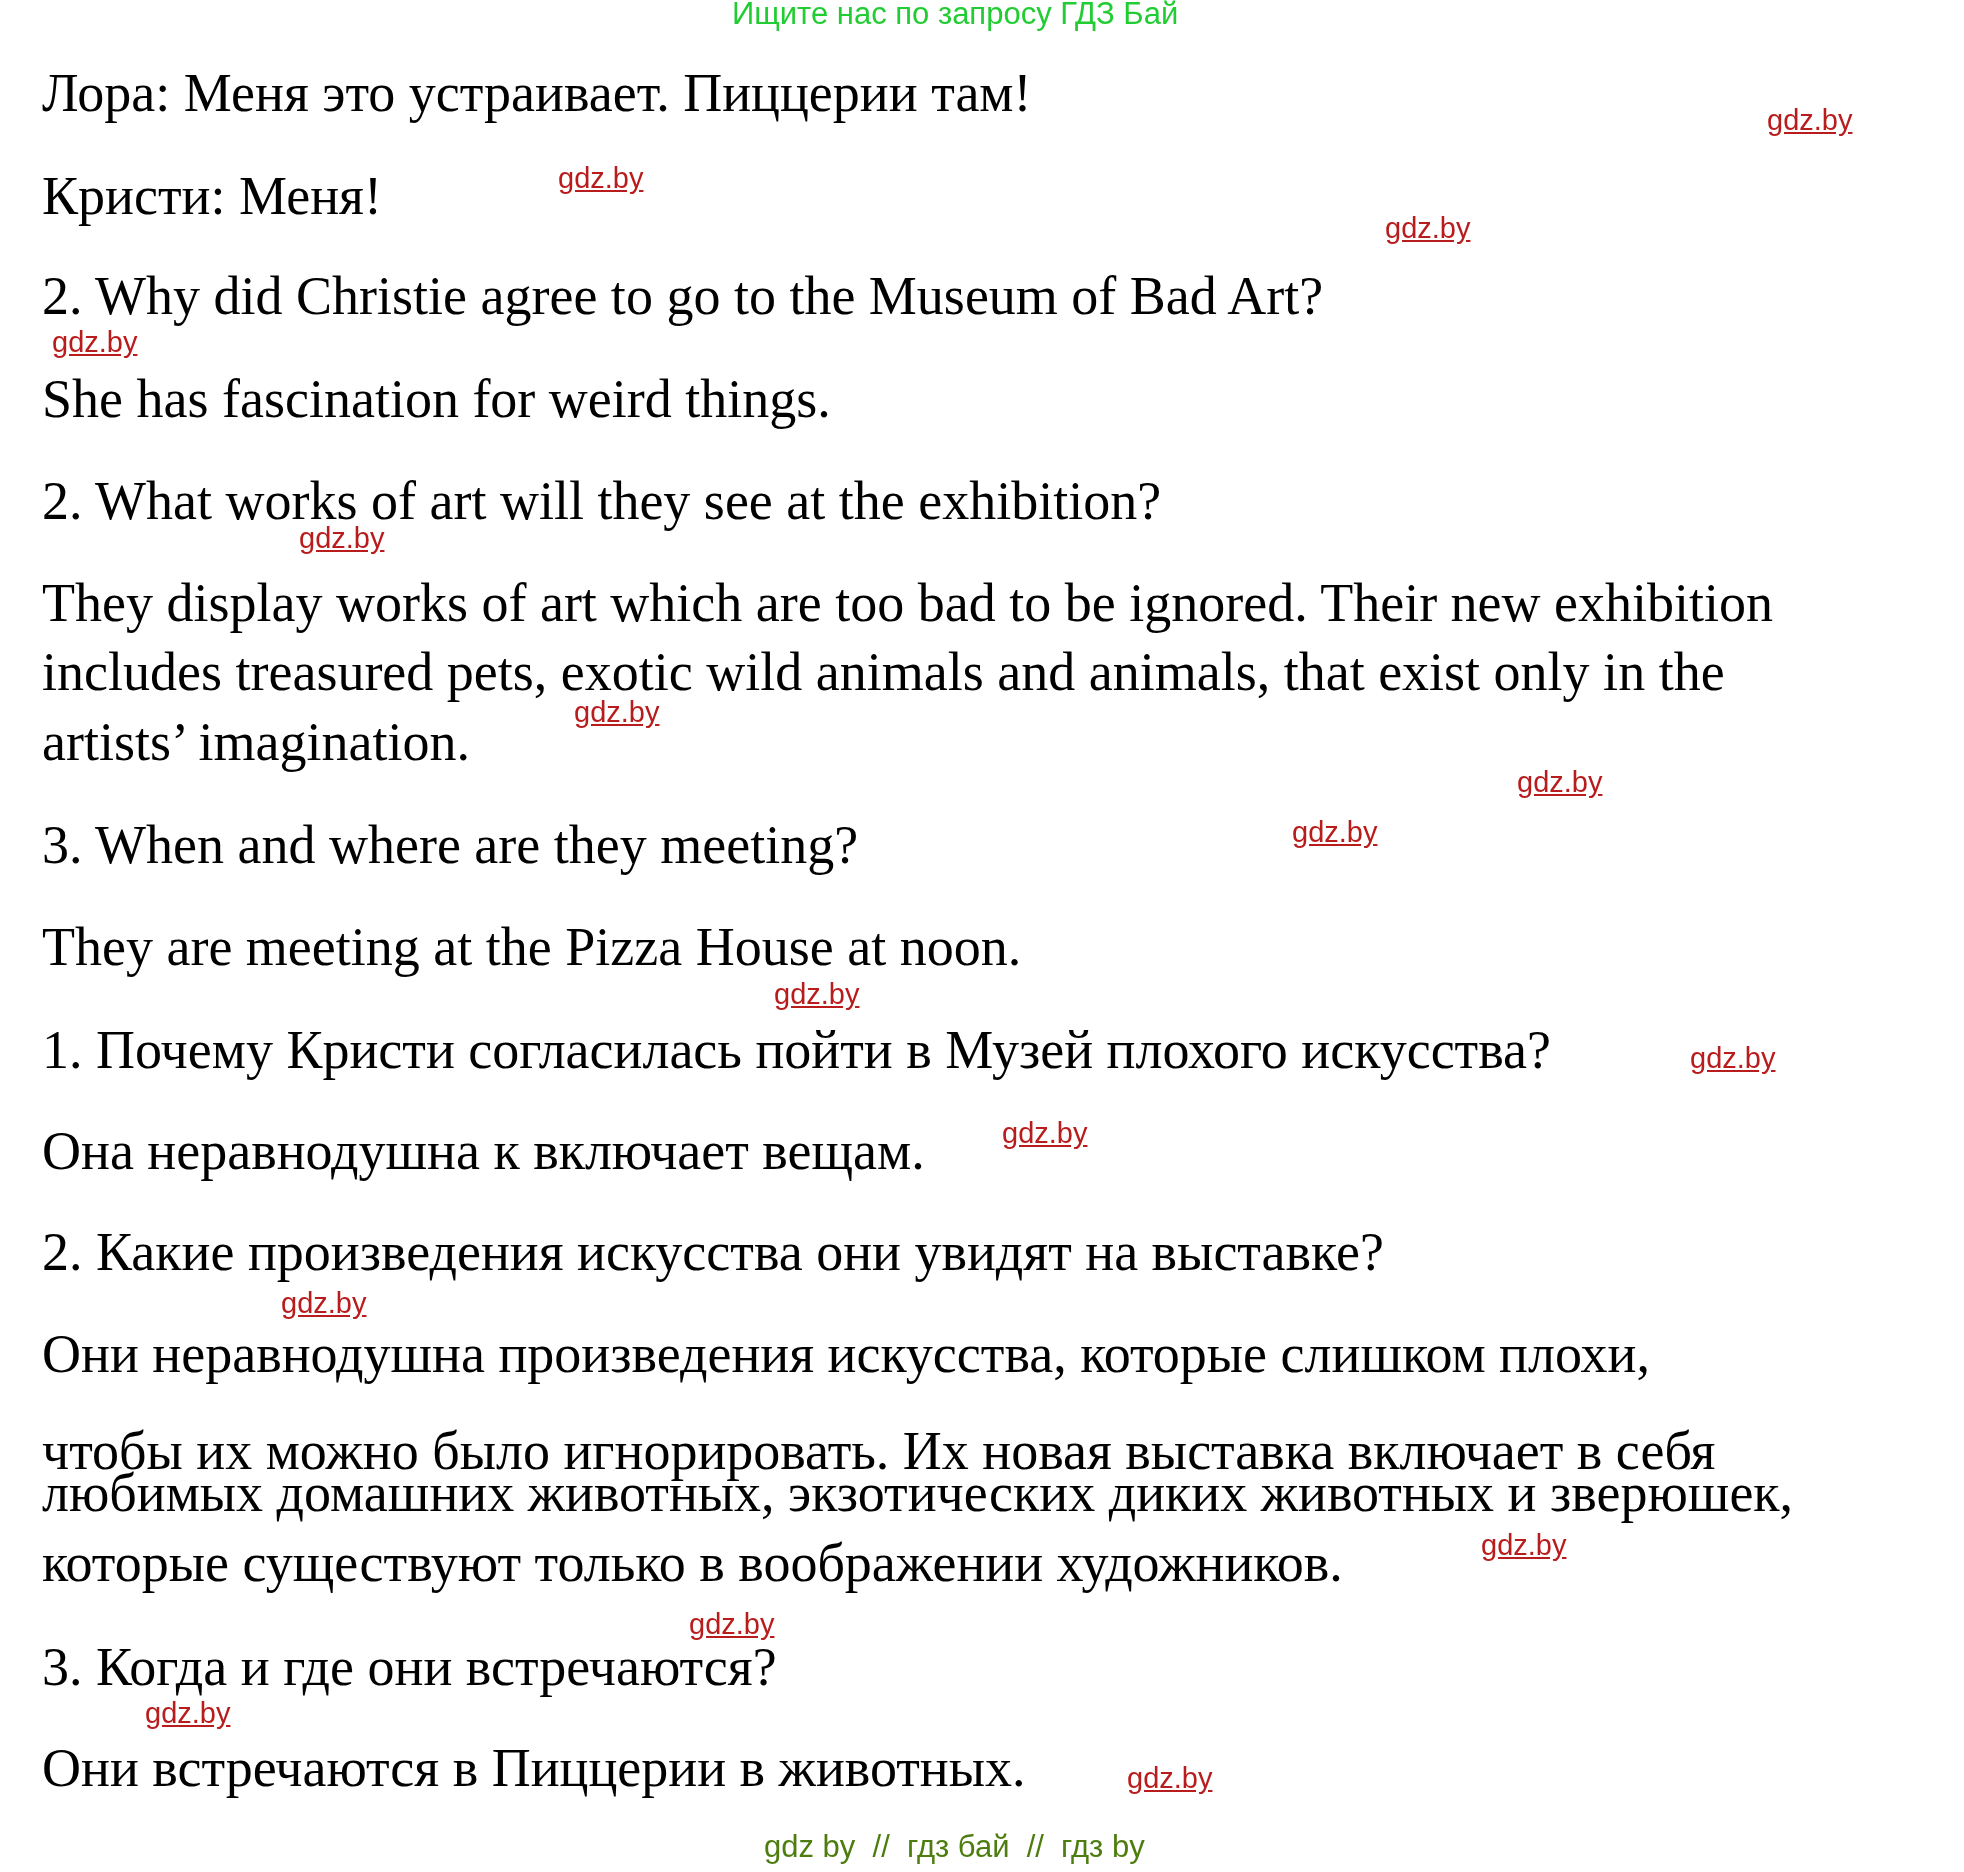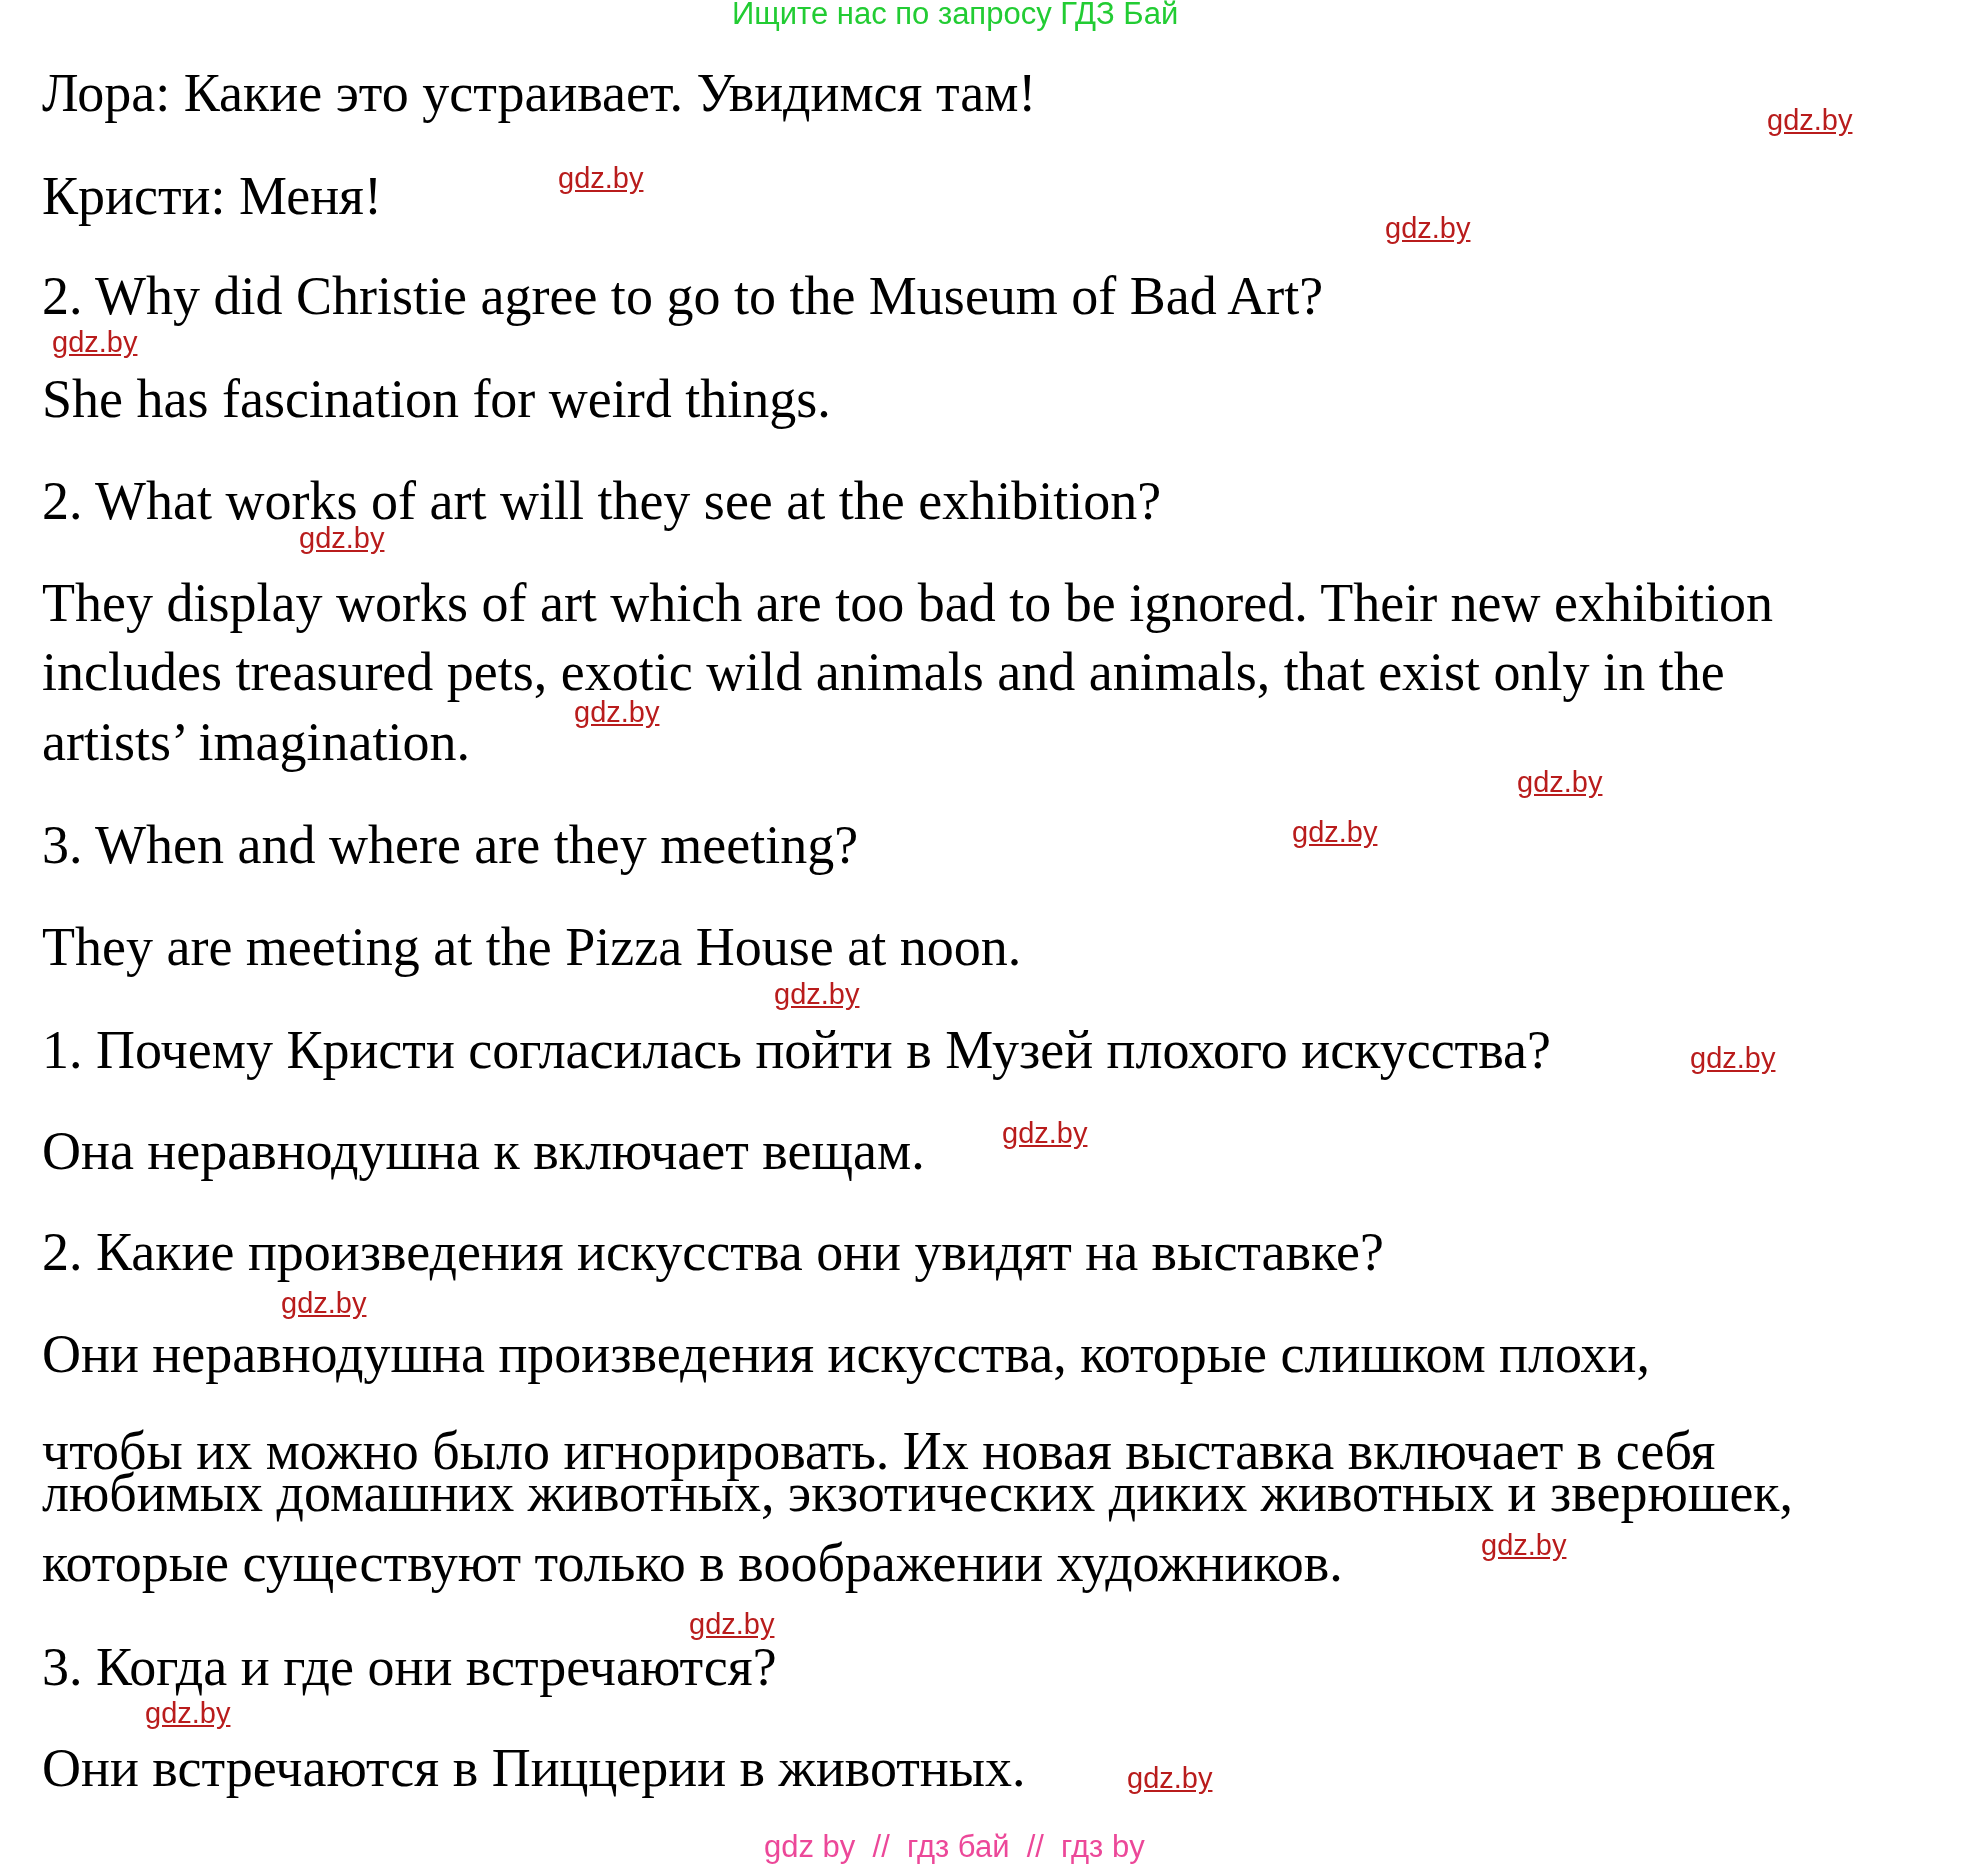--- a/index.html
+++ b/index.html
@@ -63,21 +63,21 @@
     }
   </style>
 </head>
 <body>
 
 <div class="header" style="color: rgb(34, 204, 51);">
   <span>Ищите нас по запросу ГДЗ Бай</span>
 </div>
 
 <div id="doc">
-  <div class="line" style="top: 66px;">Лора: Какие это устраивает. Увидимся там!</div>
+  <div class="line" style="top: 66px;">Лора: Меня это устраивает. Пиццерии там!</div>
   <div class="line" style="top: 169px;">Кристи: Меня!</div>
   <div class="line" style="top: 269px;">2. Why did Christie agree to go to the Museum of Bad Art?</div>
   <div class="line" style="top: 372px;">She has fascination for weird things.</div>
   <div class="line" style="top: 474px;">2. What works of art will they see at the exhibition?</div>
   <div class="line" style="top: 576px;">They display works of art which are too bad to be ignored. Their new exhibition</div>
   <div class="line" style="top: 645px;">includes treasured pets, exotic wild animals and animals, that exist only in the</div>
   <div class="line" style="top: 715px;">artists’ imagination.</div>
   <div class="line" style="top: 818px;">3. When and where are they meeting?</div>
   <div class="line" style="top: 920px;">They are meeting at the Pizza House at noon.</div>
   <div class="line" style="top: 1023px;">1. Почему Кристи согласилась пойти в Музей плохого искусства?</div>
@@ -103,14 +103,14 @@
   <div class="wm" style="left: 774px; top: 980px;">gdz.by</div>
   <div class="wm" style="left: 1690px; top: 1044px;">gdz.by</div>
   <div class="wm" style="left: 1002px; top: 1119px;">gdz.by</div>
   <div class="wm" style="left: 281px; top: 1289px;">gdz.by</div>
   <div class="wm" style="left: 1481px; top: 1531px;">gdz.by</div>
   <div class="wm" style="left: 689px; top: 1610px;">gdz.by</div>
   <div class="wm" style="left: 145px; top: 1699px;">gdz.by</div>
   <div class="wm" style="left: 1127px; top: 1764px;">gdz.by</div>
 </div>
 
-<div class="footer" style="color: #ec4899; text-align: center;">gdz by  //  гдз бай  //  гдз by</div>
+<div class="footer" style="color: #4d7c0f; text-align: center;">gdz by  //  гдз бай  //  гдз by</div>
 
 
 </body></html>

